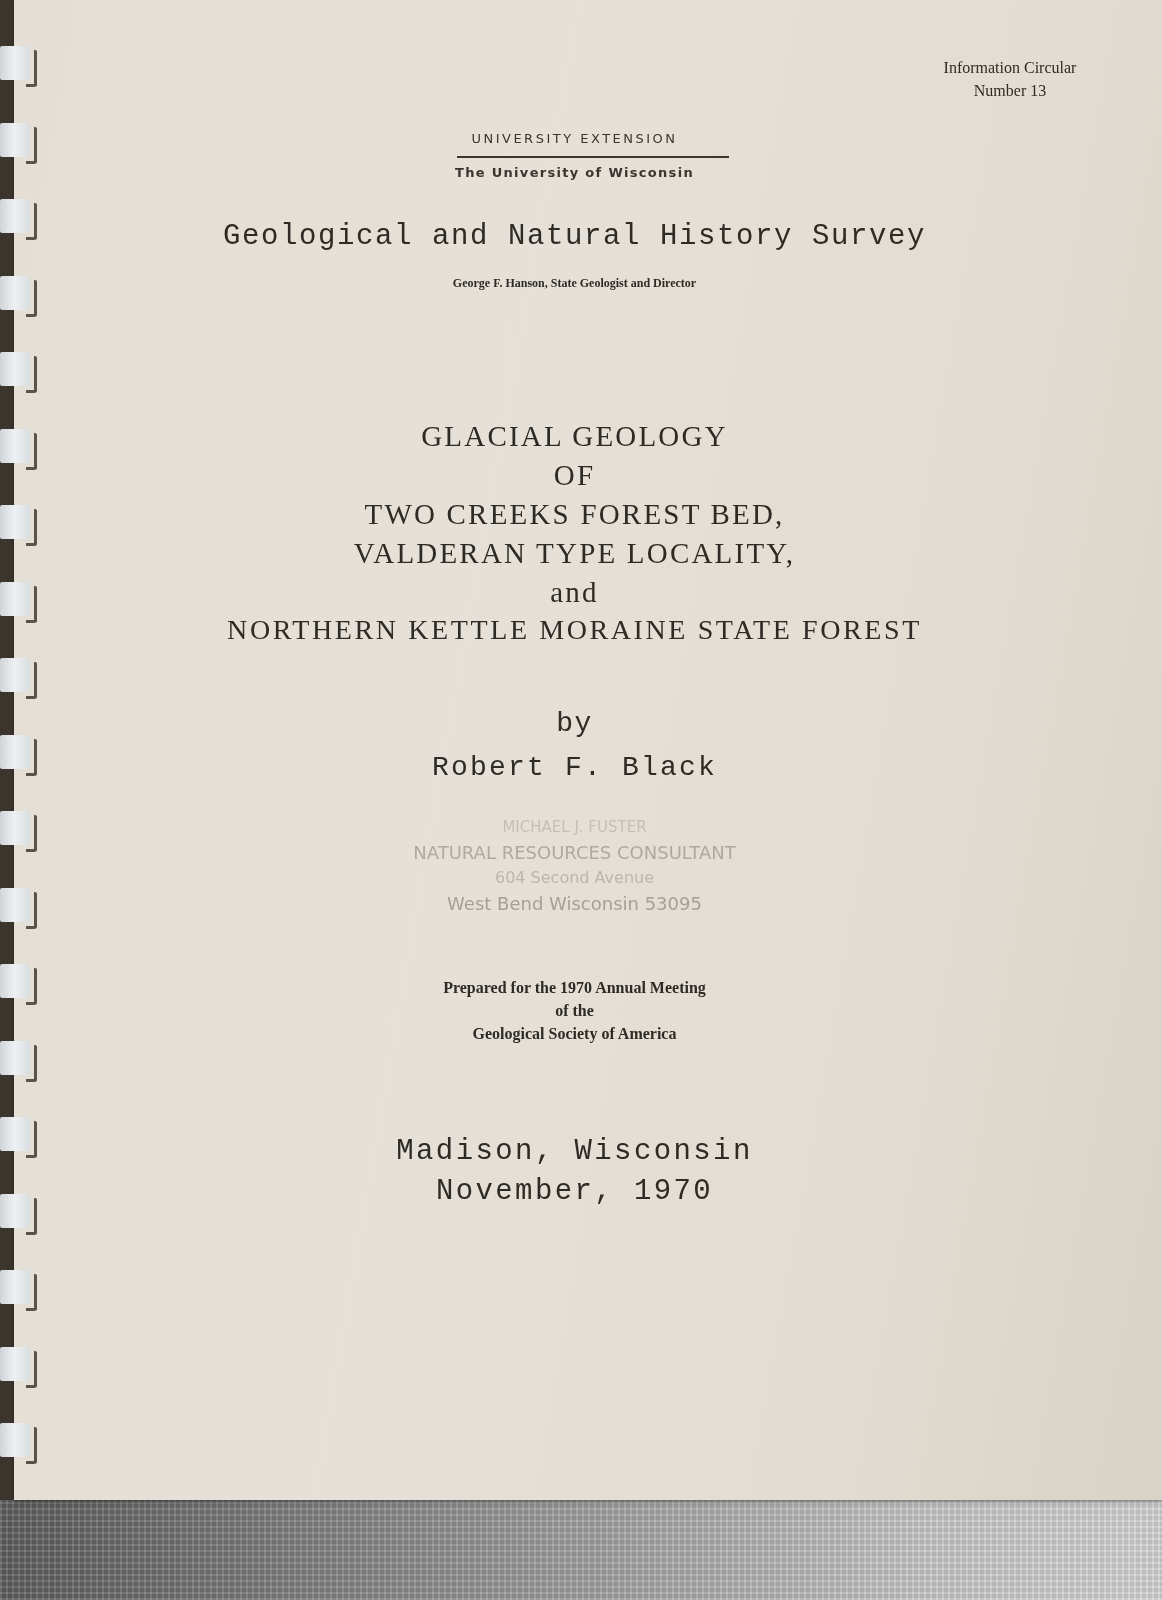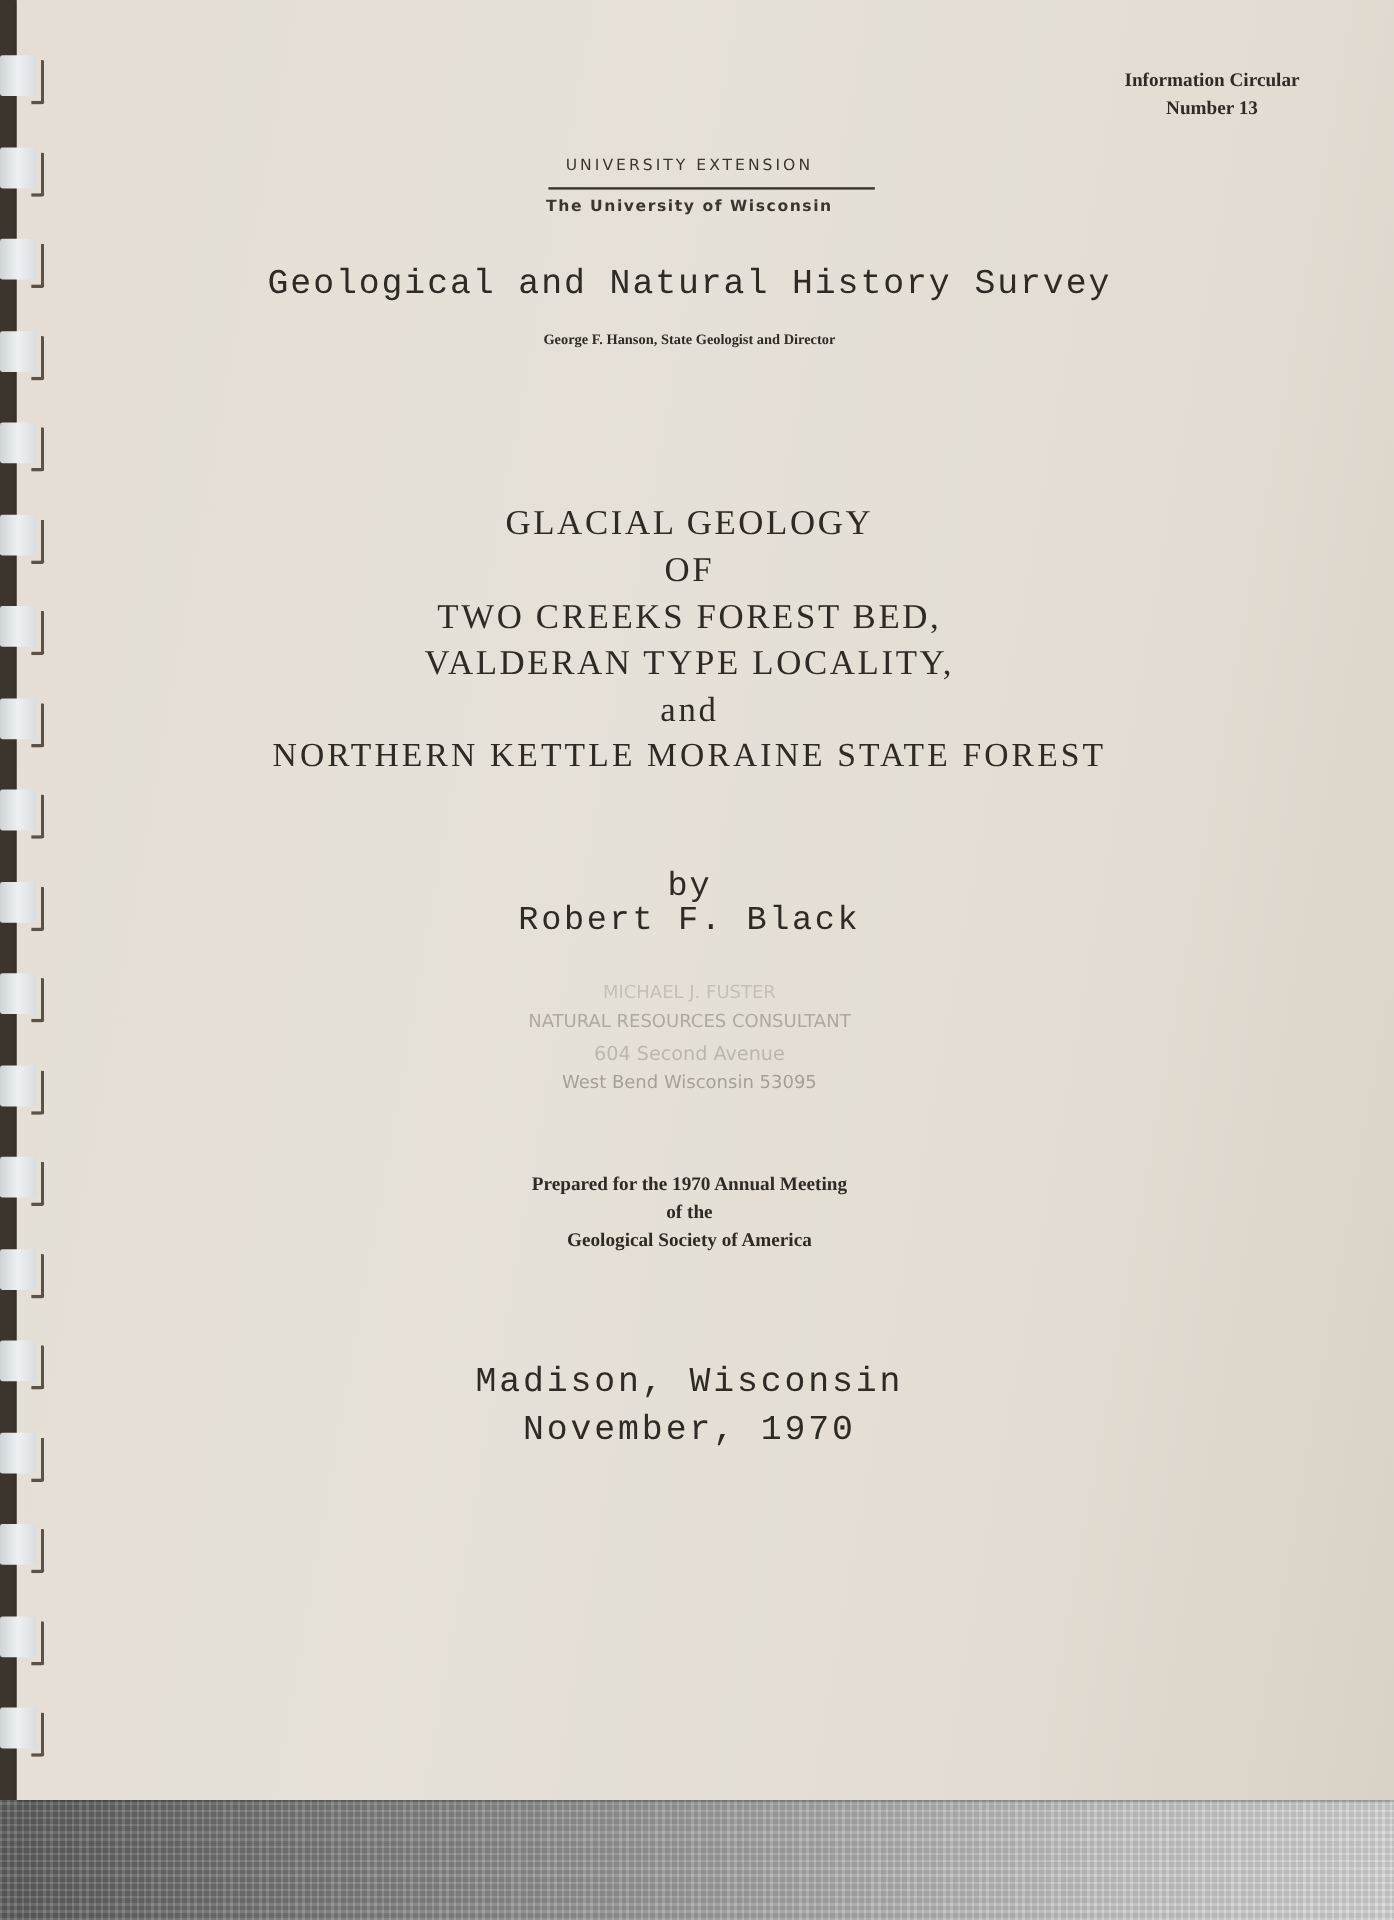--- a/index.html
+++ b/index.html
@@ -34,32 +34,32 @@
     .coil .hook {
       position: absolute; left: 26px; top: 4px; width: 8px; height: 34px;
       border-right: 3px solid #5a534a; border-bottom: 3px solid #5a534a;
       border-radius: 0 2px 3px 0;
     }
     .t { position: absolute; left: 0; width: 1149px; text-align: center; color: #2e2a25; }
     .serif { font-family: Liberation Mono, monospace; }
     .lserif { font-family: "Liberation Serif", serif; }
     .circular {
       position: absolute; left: 900px; top: 56px; width: 220px; text-align: center;
-      font-family: "Liberation Serif", serif; font-weight: bold; font-size: 16px;
+      font-family: "Liberation Serif", serif; font-weight: normal; font-size: 16px;
       line-height: 23px; color: #2e2a25;
     }
     .ue { top: 131px; font-size: 13px; letter-spacing: 2.5px; font-family: "DejaVu Sans", sans-serif; color: #3a352f; }
     .rule { position: absolute; left: 457px; top: 156px; width: 272px; height: 2px; background: #3a352f; }
     .uw { top: 165px; font-size: 13px; letter-spacing: 1.3px; font-family: "DejaVu Sans", sans-serif; color: #3a352f; font-weight: bold; }
     .survey { top: 220px; font-size: 29px; letter-spacing: 1.6px; }
     .director { top: 276px; font-size: 12px; font-weight: bold; }
     .title-line { font-size: 29px; letter-spacing: 2.2px; font-family: "Liberation Serif", serif; }
-    .by { top: 724px; font-size: 28px; letter-spacing: 1.5px; }
+    .by { top: 708px; font-size: 28px; letter-spacing: 1.5px; }
     .author { top: 752px; font-size: 28px; letter-spacing: 2.2px; }
-    .stamp { font-family: "DejaVu Sans", sans-serif; color: #8a857d; font-size: 15px; opacity: 0.85; }
+    .stamp { font-family: "DejaVu Sans", sans-serif; color: #8a857d; font-size: 18px; opacity: 0.85; }
     .prepared { font-size: 16px; font-weight: bold; line-height: 23px; }
     .place { font-size: 29px; letter-spacing: 2.4px; line-height: 40px; }
   </style>
 </head>
 <body>
 
 <div class="backdrop"></div>
 <div class="spine-shadow"></div>
 
 <div class="page"></div>

